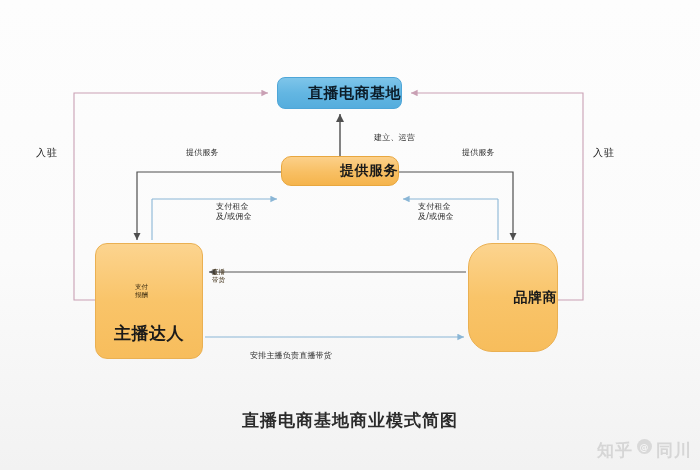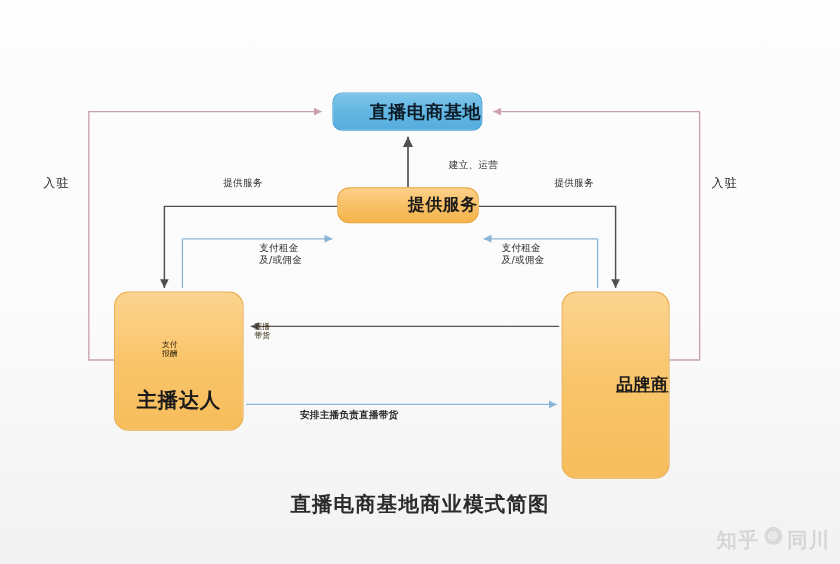--- a/index.html
+++ b/index.html
@@ -65,26 +65,25 @@
     height: 116px;
     border-radius: 12px;
     background: linear-gradient(to bottom, #fcd48f 0%, #f9c469 50%, #f7bd5c 100%);
     border: 1px solid #eab052;
     display: block;
   }
   .node-brand {
     left: 468px;
     top: 243px;
     width: 90px;
-    height: 156px;
-    border-radius: 12px;
+    height: 109px;
+    border-radius: 24px;
     background: linear-gradient(to bottom, #fcd48f 0%, #f9c469 50%, #f7bd5c 100%);
     border: 1px solid #eab052;
     font-size: 14px;
-    text-decoration: underline;
   }
   .mcn-label {
     position: absolute;
     left: 0;
     width: 100%;
     top: 11px;
     text-align: center;
     font-size: 13px;
     font-weight: bold;
     color: #1a1a1a;
@@ -260,21 +259,21 @@
 
   <div class="edge-label" style="left:462px; top:148px;">提供服务</div>
 
   <div class="edge-label" style="left:216px; top:202px;">支付租金
 及/或佣金</div>
 
   <div class="edge-label" style="left:418px; top:202px;">支付租金
 及/或佣金</div>
 
 
-  <div class="edge-label" style="left:250px; top:341px;font-weight:bold;">安排主播负责直播带货</div>
+  <div class="edge-label" style="left:250px; top:351px;">安排主播负责直播带货</div>
 
   <div class="corner-label" style="left:36px; top:146px;">入驻</div>
 
   <div class="corner-label" style="left:593px; top:146px;">入驻</div>
 
   <div id="title">直播电商基地商业模式简图</div>
 
   <div id="watermark">
     <span>知乎</span>
     <span class="wm-badge">@</span>

